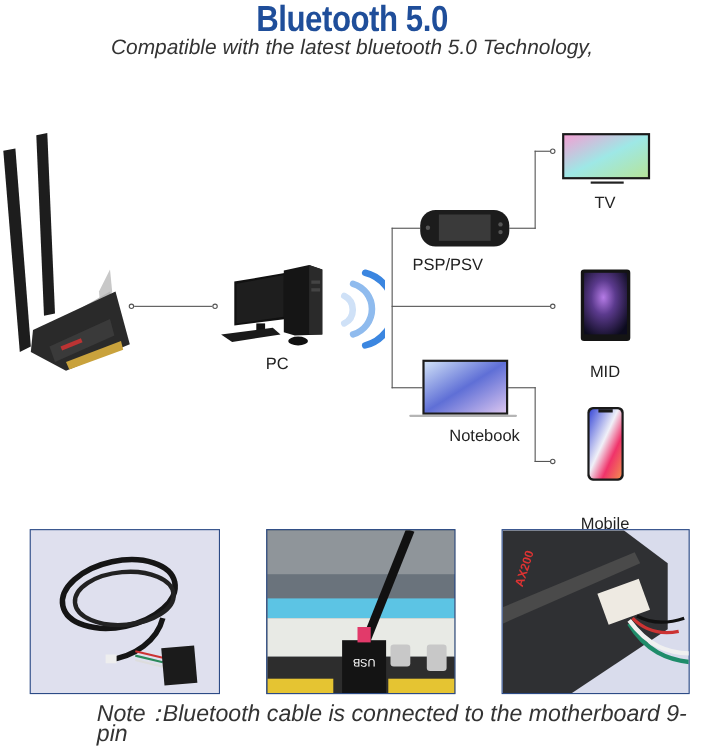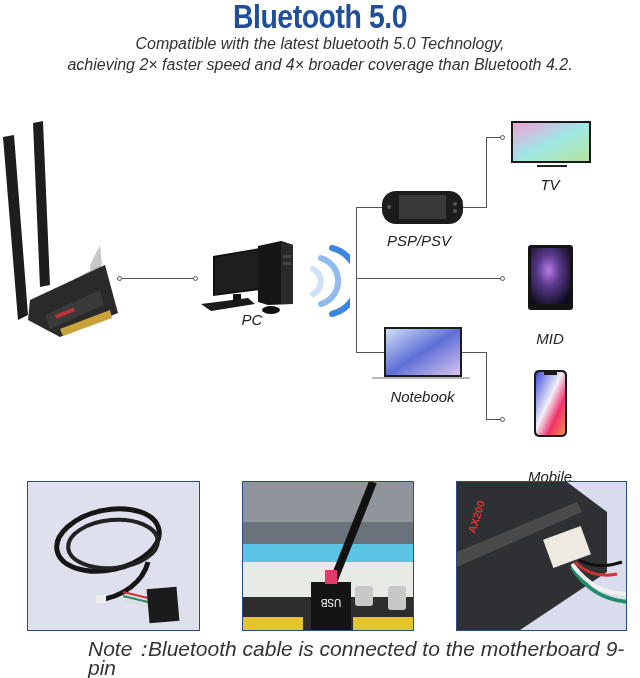--- a/index.html
+++ b/index.html
@@ -1,34 +1,33 @@
 <!DOCTYPE html>
 <html><head>
 <meta charset="utf-8">
 <style>
   html,body{margin:0;padding:0;background:#fff;}
   body{width:640px;height:678px;position:relative;overflow:hidden;font-family:"Liberation Sans",sans-serif;color:#222;}
   .abs{position:absolute;}
   .title{left:0;width:640px;top:-2px;text-align:center;font-family:"Liberation Sans",sans-serif;font-weight:bold;font-size:33px;color:#1f4e9a;letter-spacing:-0.5px;transform:scaleX(0.86);transform-origin:center;}
-  .subtitle{left:0;width:640px;top:33px;text-align:center;font-style:italic;font-size:16px;line-height:21px;color:#333;}
-  .lbl{font-style:italic;font-size:15px;color:#222;text-align:center;}
+  .subtitle{left:0;width:640px;top:33px;text-align:center;font-style:italic;font-size:19px;line-height:21px;color:#333;}
+  .lbl{font-size:15px;color:#222;text-align:center;}
   .line{background:#555;}
   .dot{width:5px;height:5px;border:1.2px solid #555;border-radius:50%;background:#fff;box-sizing:border-box;}
   .panel{border:1.5px solid #2c4b86;box-sizing:border-box;overflow:hidden;}
   .note{left:88px;top:639px;font-style:italic;font-size:21px;line-height:19px;color:#333;}
   .note .n{display:inline-block;width:60px;}
   .note .l2{padding-left:60px;}
 </style>
 </head>
 <body>
 
 <div class="abs title">Bluetooth 5.0</div>
 <div class="abs subtitle">
   <div>Compatible with the latest bluetooth 5.0 Technology,</div>
-  <div>achieving 2× faster speed and 4× broader coverage than Bluetooth 4.2.</div>
 </div>
 
 <svg class="abs" style="left:0;top:115px" width="125" height="225">
   <polygon points="3,22 14,20 28,200 18,205" fill="#1d1d1d"></polygon>
   <polygon points="33,8 43,6 50,170 40,172" fill="#1d1d1d"></polygon>
   <polygon points="90,150 100,130 102,150 92,175" fill="#c8c8c8"></polygon>
   <polygon points="30,190 100,150 102,162 35,202" fill="#b5b5b5"></polygon>
   <polygon points="30,185 105,150 118,198 60,222 28,205" fill="#2a2a2a"></polygon>
   <polygon points="45,200 100,175 104,190 50,214" fill="#3a3a3a"></polygon>
   <rect x="55" y="200" width="20" height="4" fill="#b33" transform="rotate(-22 55 200)"></rect>
@@ -43,21 +42,21 @@
   <polygon points="20,16 67,8 67,50 20,56" fill="#111"></polygon>
   <polygon points="22,18 65,10 65,48 22,54" fill="#1e1e1e"></polygon>
   <rect x="40" y="54" width="8" height="10" fill="#111"></rect>
   <polygon points="65,6 88,1 100,5 100,64 75,65 65,62" fill="#151515"></polygon>
   <polygon points="88,1 100,5 100,64 88,64" fill="#2a2a2a"></polygon>
   <rect x="90" y="15" width="8" height="3" fill="#444"></rect>
   <rect x="90" y="22" width="8" height="3" fill="#444"></rect>
   <polygon points="8,64 55,58 62,64 18,71" fill="#1a1a1a"></polygon>
   <ellipse cx="78" cy="70" rx="9" ry="4" fill="#111"></ellipse>
 </svg>
-<div class="abs lbl" style="left:222px;top:311px;width:60px">PC</div>
+<div class="abs lbl" style="left:222px;top:322px;width:60px">PC</div>
 
 <svg class="abs" style="left:305px;top:242px" width="45" height="80">
   <path d="M8,27 A14,14 0 0 1 8,52" stroke="#cfe1f7" stroke-width="6" fill="none" stroke-linecap="round"></path>
   <path d="M16,16 A24,24 0 0 1 16,62" stroke="#8fbbee" stroke-width="6" fill="none" stroke-linecap="round"></path>
   <path d="M27,6 A34,34 0 0 1 27,72" stroke="#3b86e0" stroke-width="6" fill="none" stroke-linecap="round"></path>
 </svg>
 
 <div class="abs line" style="left:356px;top:207px;width:1.3px;height:146px"></div>
 <div class="abs line" style="left:356px;top:207px;width:26px;height:1.3px"></div>
 <div class="abs line" style="left:356px;top:278px;width:145px;height:1.3px"></div>
@@ -74,21 +73,21 @@
 <div class="abs line" style="left:486px;top:419px;width:15px;height:1.3px"></div>
 <div class="abs dot" style="left:500px;top:417px"></div>
 
 <svg class="abs" style="left:380px;top:188px" width="85" height="40">
   <rect x="2" y="3" width="81" height="33" rx="14" fill="#1c1c1c"></rect>
   <rect x="19" y="7" width="47" height="24" fill="#3a3a3a"></rect>
   <circle cx="9" cy="19" r="2" fill="#555"></circle>
     <circle cx="75" cy="16" r="2" fill="#555"></circle>
     <circle cx="75" cy="23" r="2" fill="#555"></circle>
 </svg>
-<div class="abs lbl" style="left:374px;top:232px;width:90px">PSP/PSV</div>
+<div class="abs lbl" style="left:362px;top:232px;width:90px">PSP/PSV</div>
 
 <svg class="abs" style="left:509px;top:119px" width="84" height="50">
   <defs>
       <linearGradient id="tvg" x1="0" y1="0" x2="1" y2="1">
     <stop offset="0" stop-color="#f2a0d4"></stop>
         <stop offset="0.5" stop-color="#9ee8e6"></stop>
         <stop offset="1" stop-color="#b6e49a"></stop>
   </linearGradient>
     </defs>
   <rect x="2" y="2" width="80" height="42" fill="#1a1a1a"></rect>
@@ -115,21 +114,21 @@
       <linearGradient id="ng" x1="0" y1="0" x2="1" y2="1">
     <stop offset="0" stop-color="#cfe0f7"></stop>
         <stop offset="0.5" stop-color="#5f6fd6"></stop>
         <stop offset="1" stop-color="#d9c4ef"></stop>
   </linearGradient>
     </defs>
   <rect x="14" y="2" width="78" height="50" fill="#1c1c1c"></rect>
   <rect x="16" y="4" width="74" height="46" fill="url(#ng)"></rect>
   <rect x="2" y="52" width="98" height="2" rx="1" fill="#b5b5b5"></rect>
 </svg>
-<div class="abs lbl" style="left:375px;top:388px;width:95px">Notebook</div>
+<div class="abs lbl" style="left:393px;top:388px;width:95px">Notebook</div>
 
 <svg class="abs" style="left:533px;top:369px" width="35" height="69">
   <defs>
       <linearGradient id="pg" x1="0" y1="0" x2="1" y2="1">
     <stop offset="0" stop-color="#3b4bd8"></stop>
         <stop offset="0.45" stop-color="#f0f0f8"></stop>
         <stop offset="0.7" stop-color="#f0336a"></stop>
         <stop offset="1" stop-color="#f28b4f"></stop>
   </linearGradient>
     </defs>

